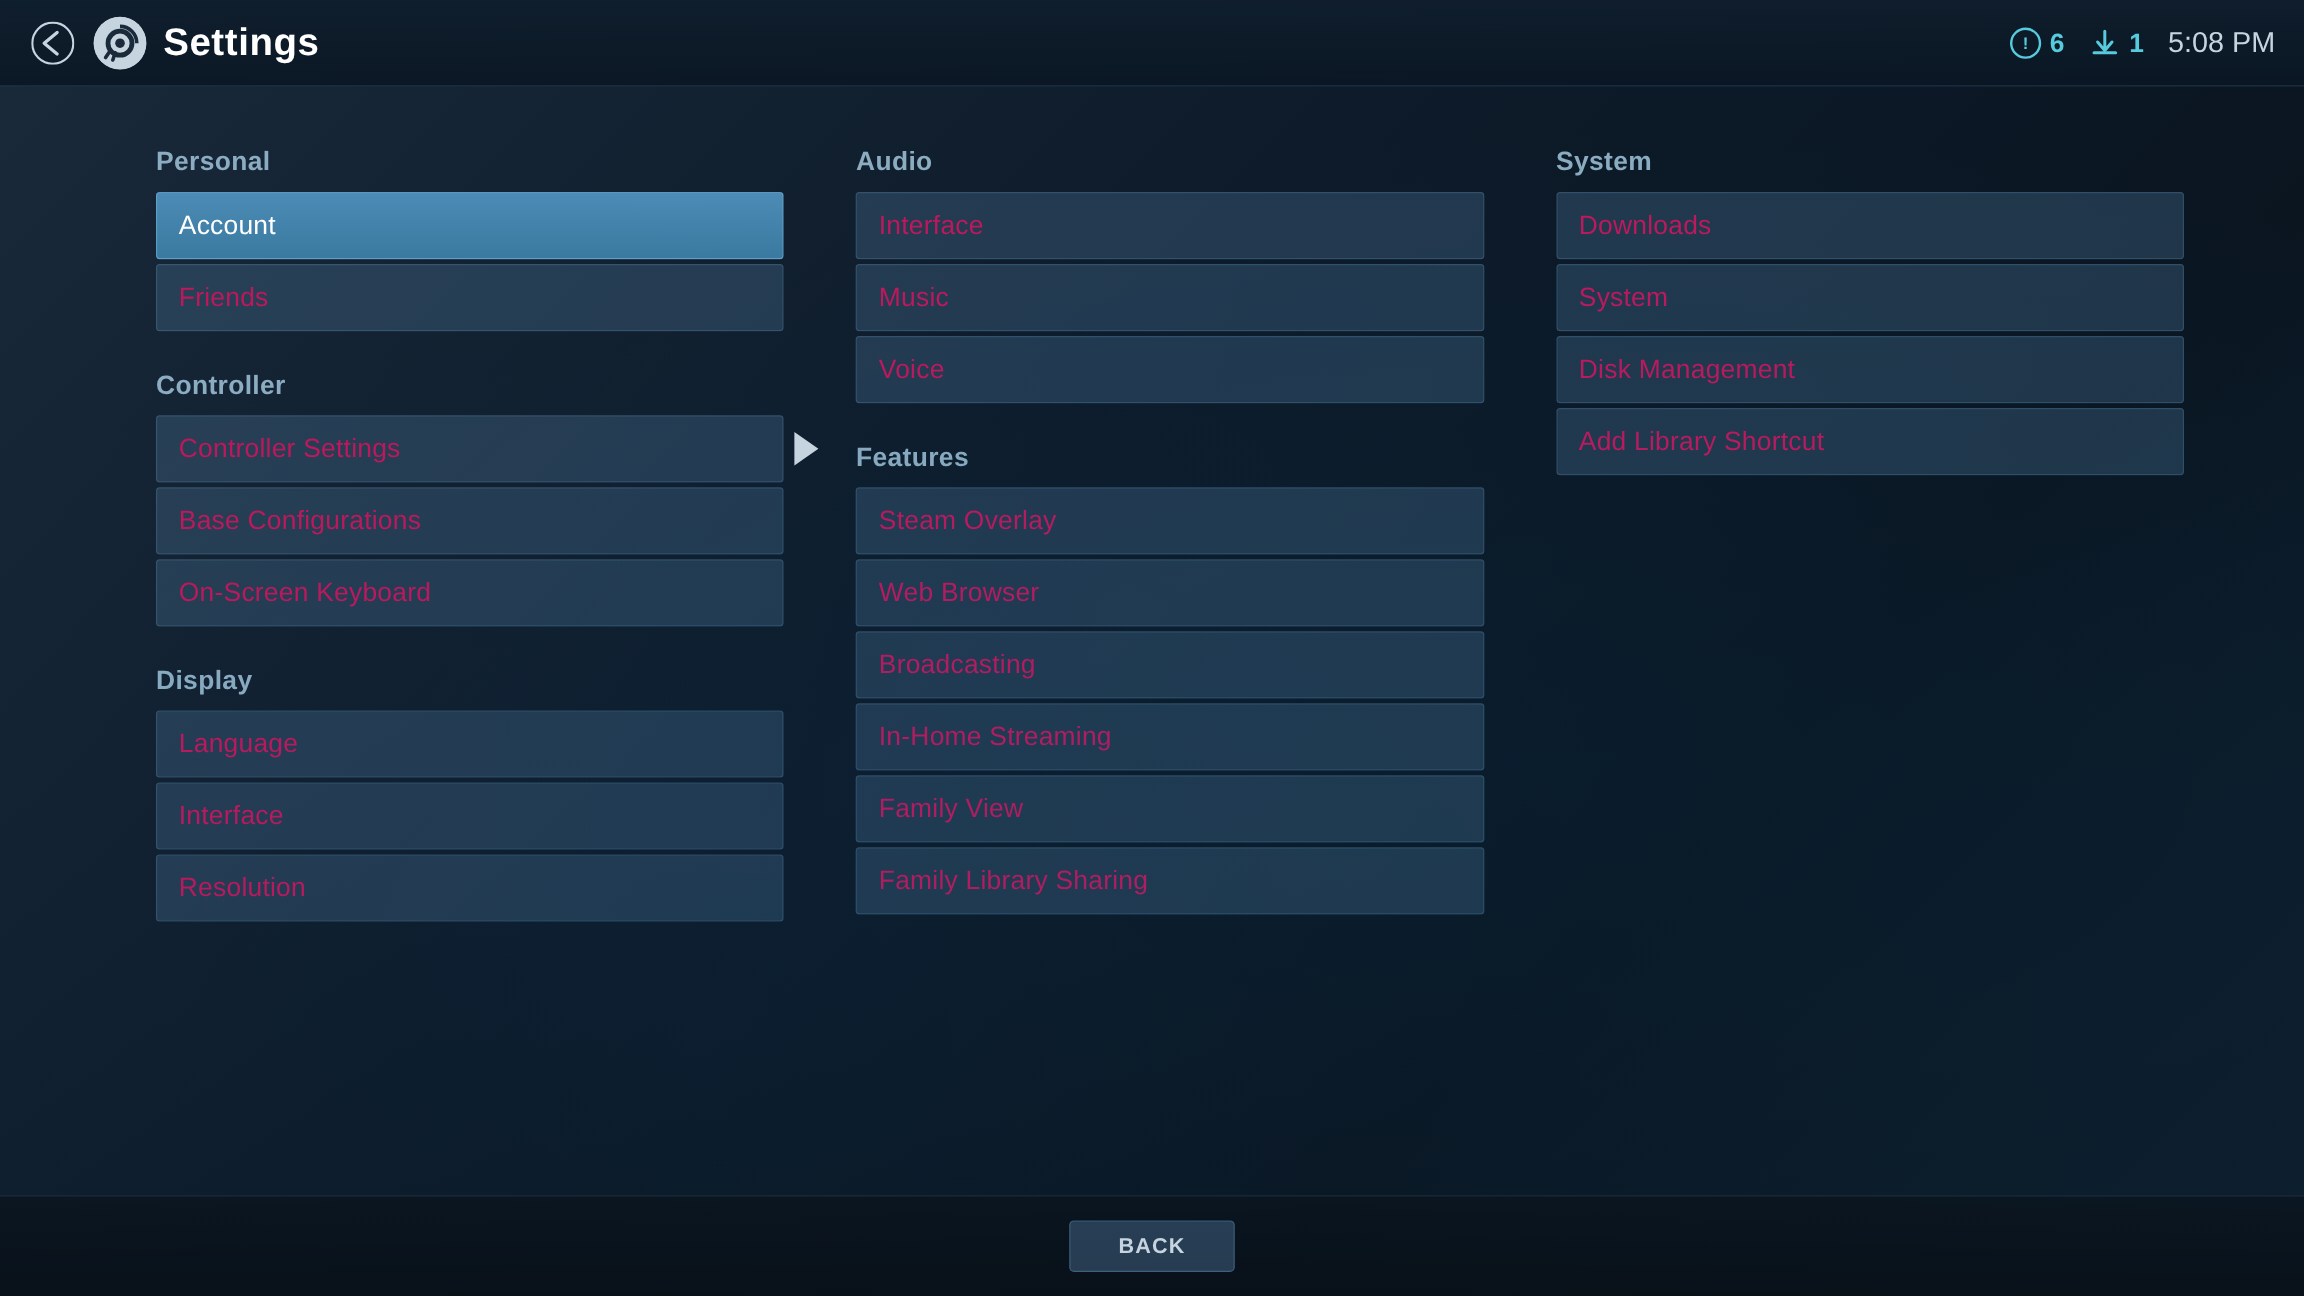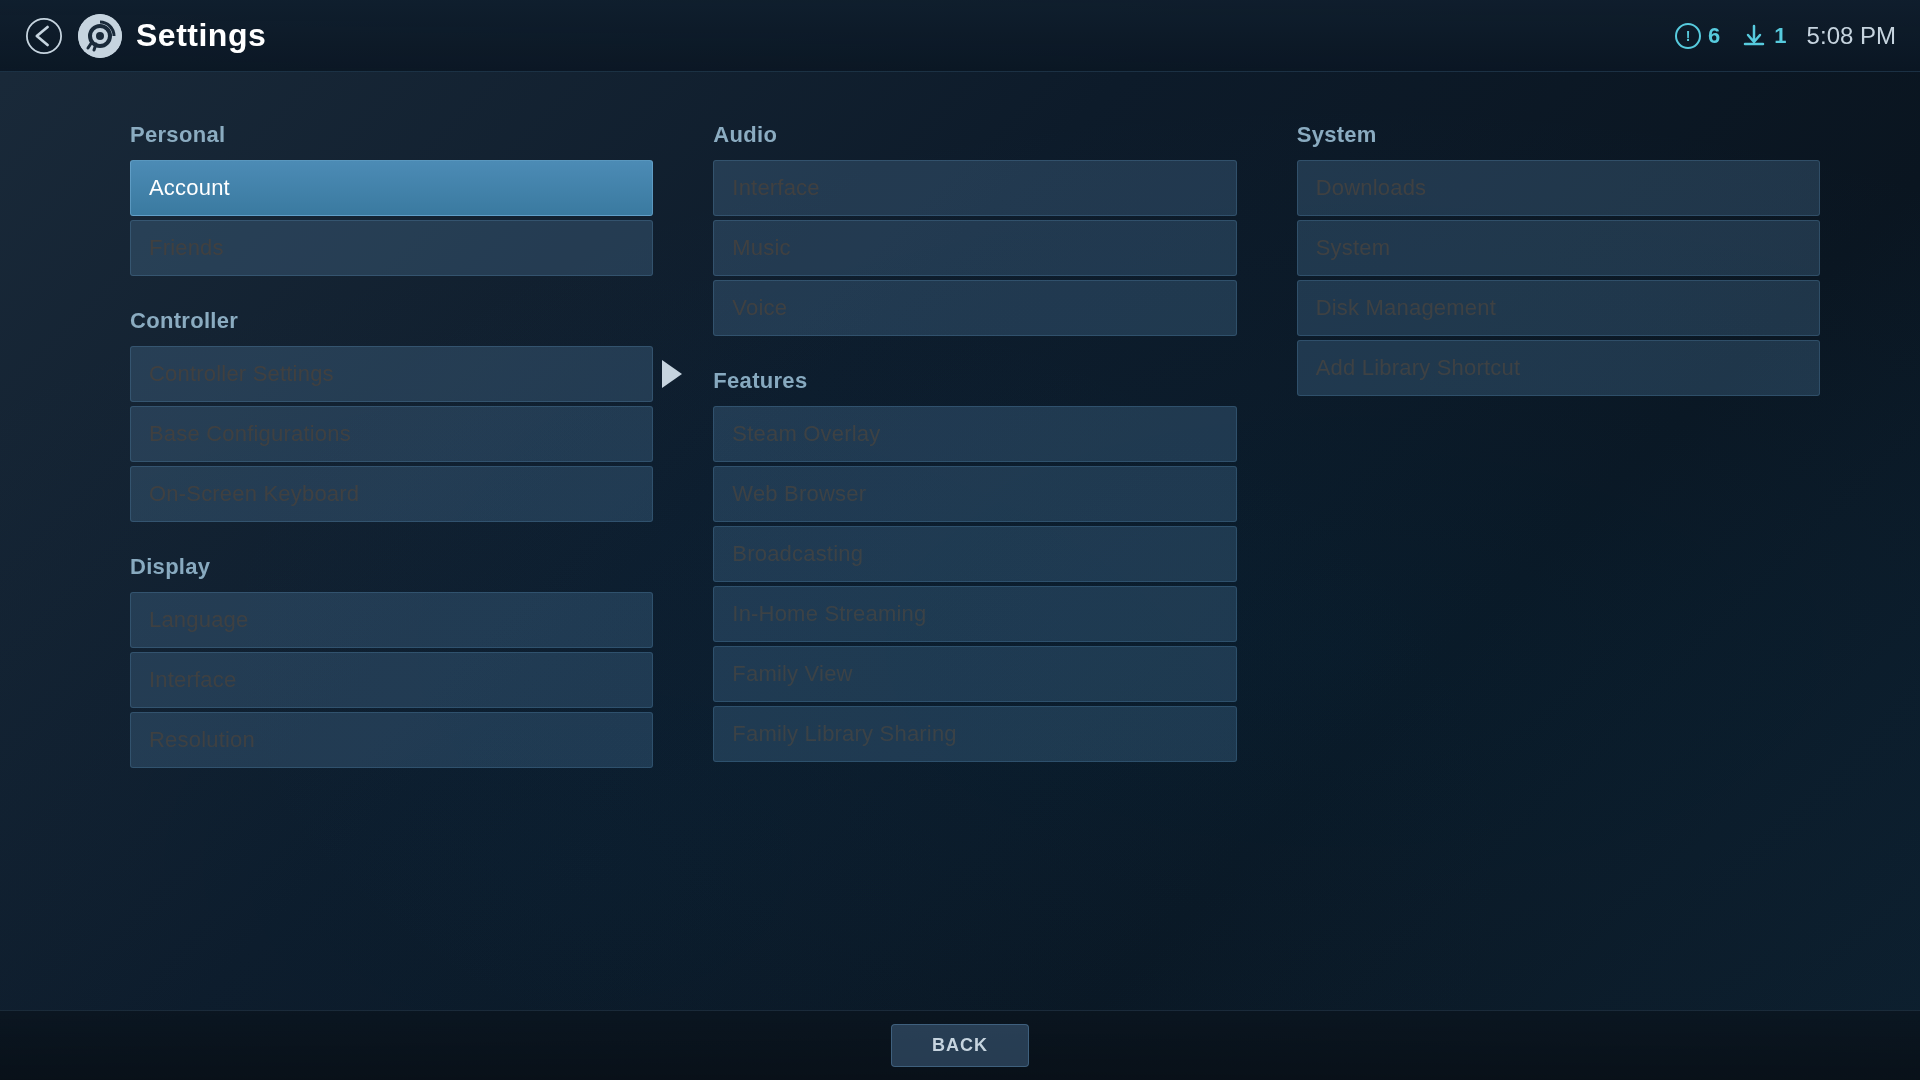--- a/index.html
+++ b/index.html
@@ -121,21 +121,21 @@
 
     
     .menu-item {
       display: block;
       width: 100%;
       padding: 14px 18px;
       margin-bottom: 4px;
       background: rgba(74, 115, 150, 0.35);
       border: 1px solid rgba(100, 150, 190, 0.25);
       border-radius: 3px;
-      color: #404040;
+      color: #be185d;
       font-size: 22px;
       font-weight: 400;
       text-align: left;
       cursor: pointer;
       transition: background 0.1s;
       letter-spacing: 0.2px;
     }
 
     .menu-item.active {
       background: linear-gradient(180deg, #4c8bb5 0%, #3a7aa0 100%);
@@ -165,21 +165,21 @@
       border-top: 14px solid transparent;
       border-bottom: 14px solid transparent;
     }
 
     
     .footer {
       position: absolute;
       bottom: 0;
       left: 0;
       right: 0;
-      height: 70px;
+      height: 84px;
       background: linear-gradient(180deg, rgba(10, 20, 30, 0.8) 0%, rgba(8, 16, 24, 0.95) 100%);
       display: flex;
       align-items: center;
       justify-content: center;
       border-top: 1px solid rgba(100, 150, 190, 0.2);
     }
 
     .back-footer-btn {
       background: rgba(60, 90, 120, 0.6);
       border: 1px solid rgba(100, 150, 190, 0.4);

